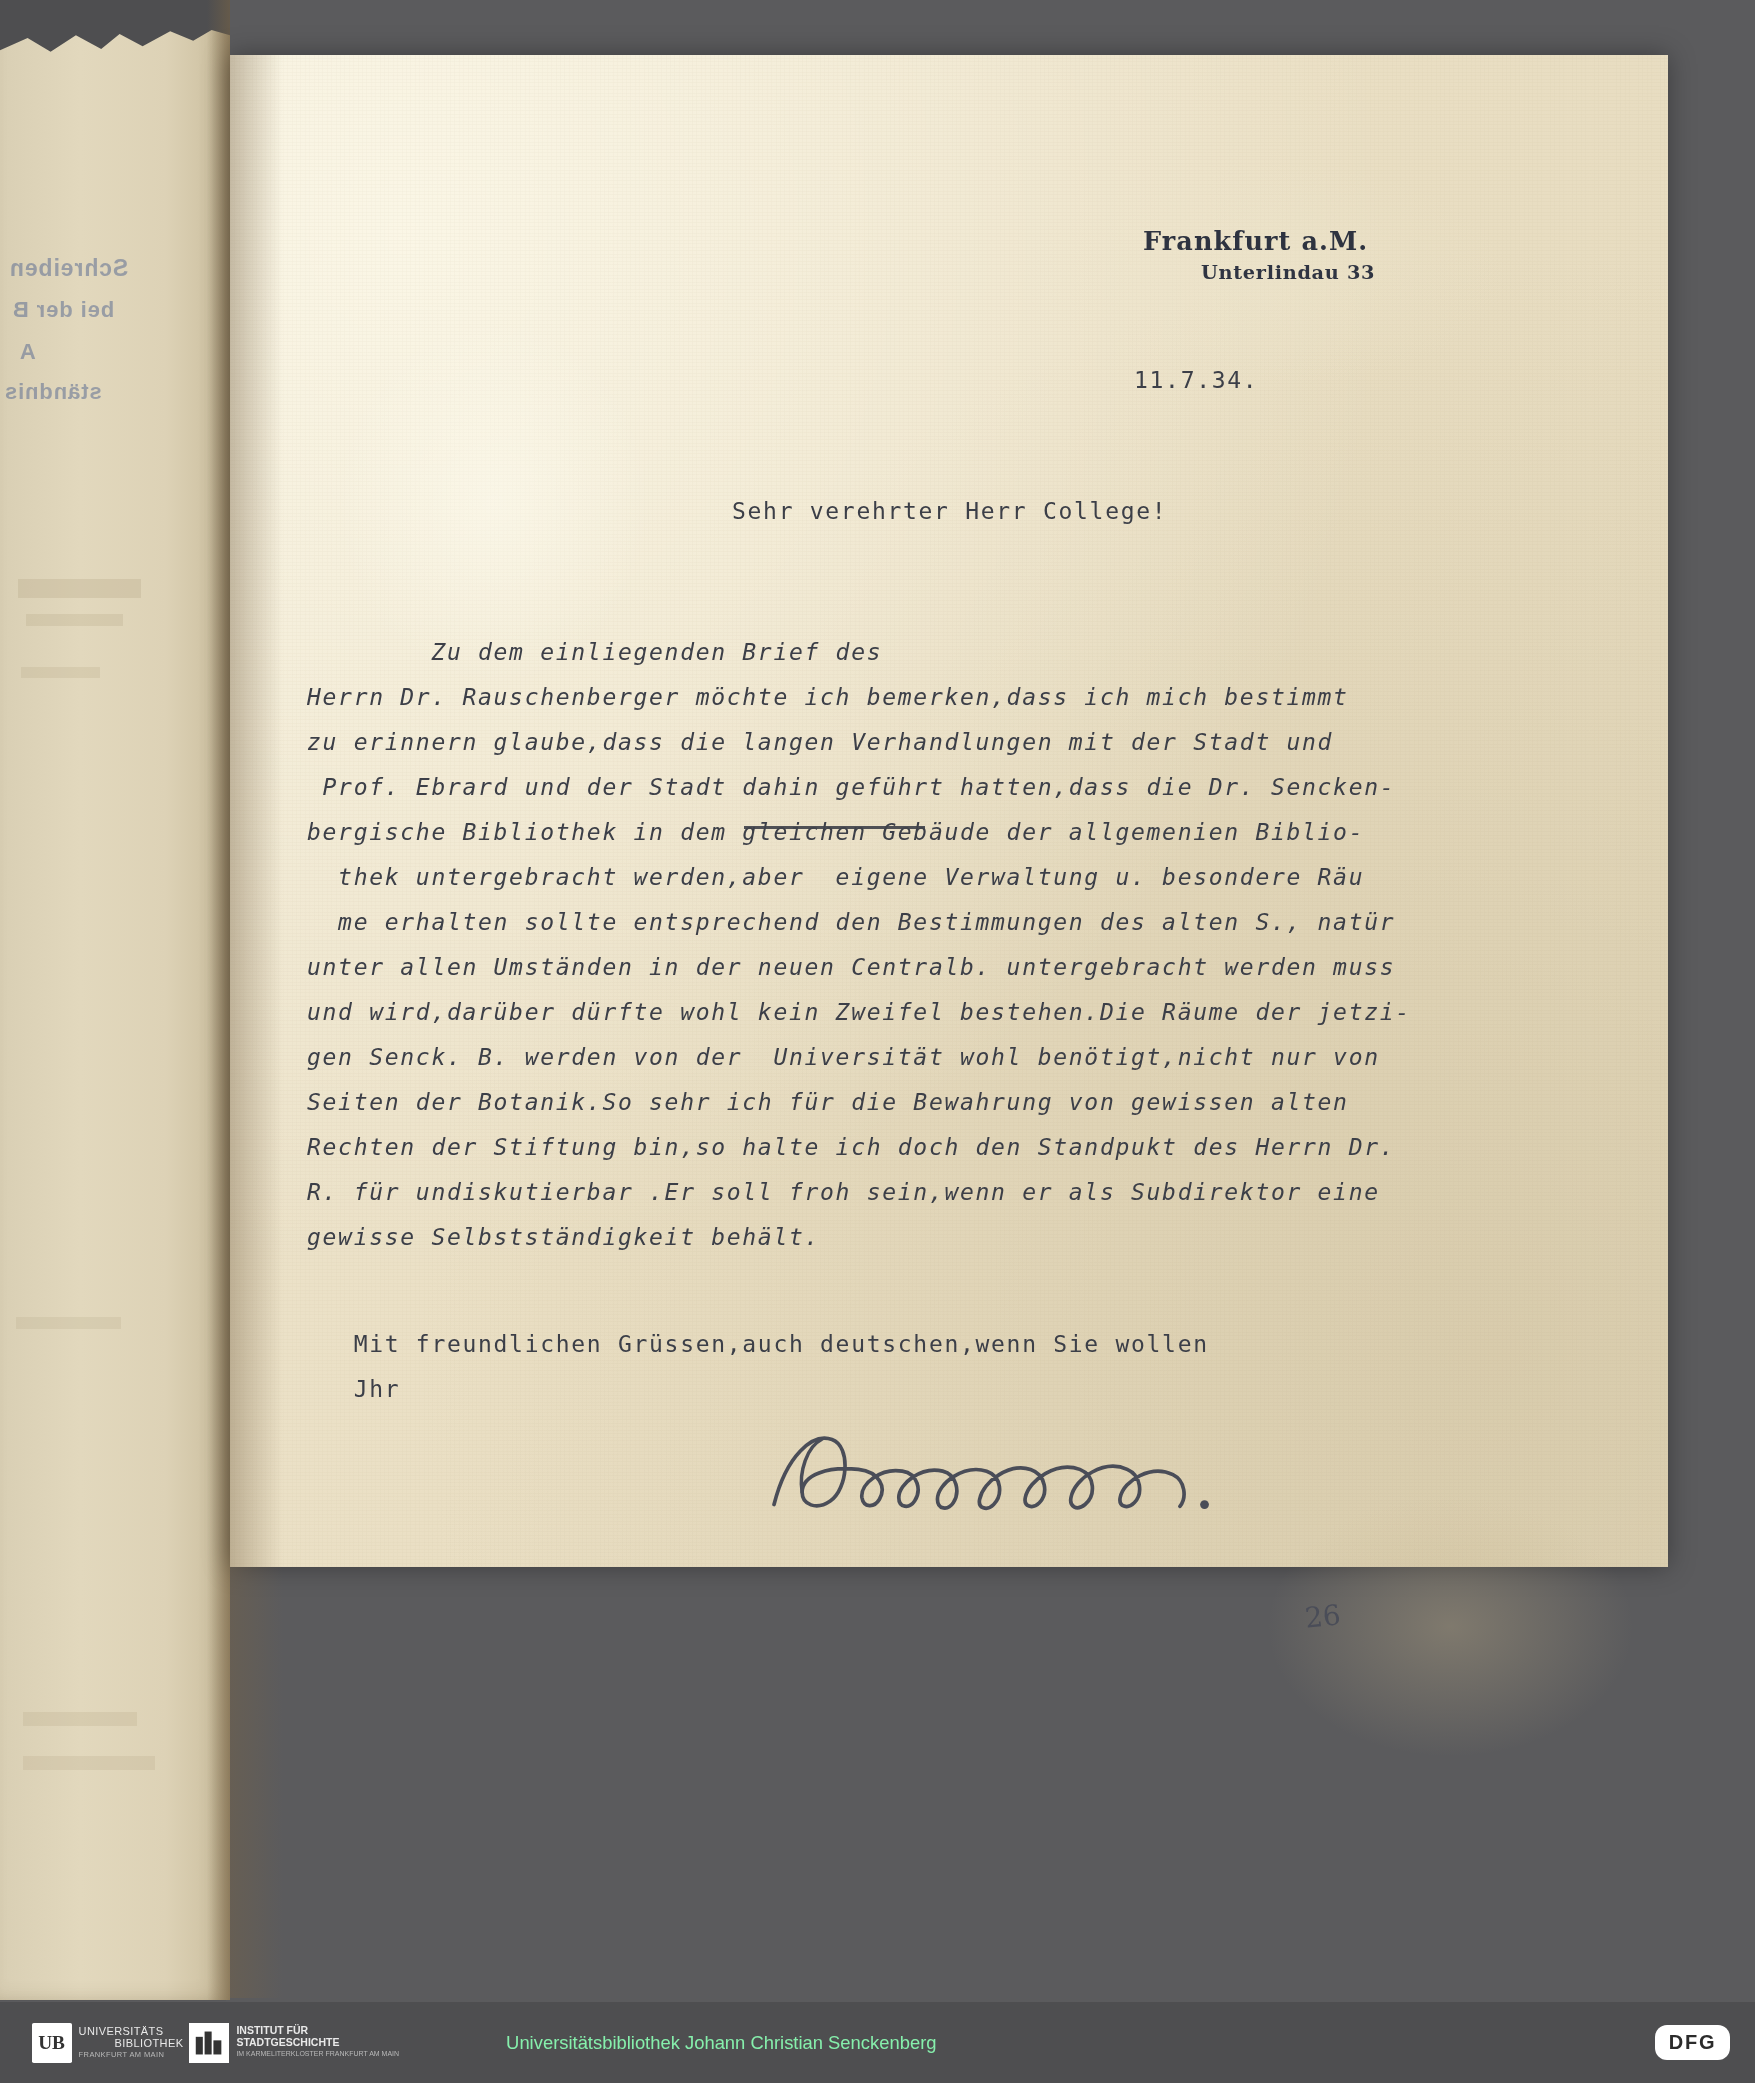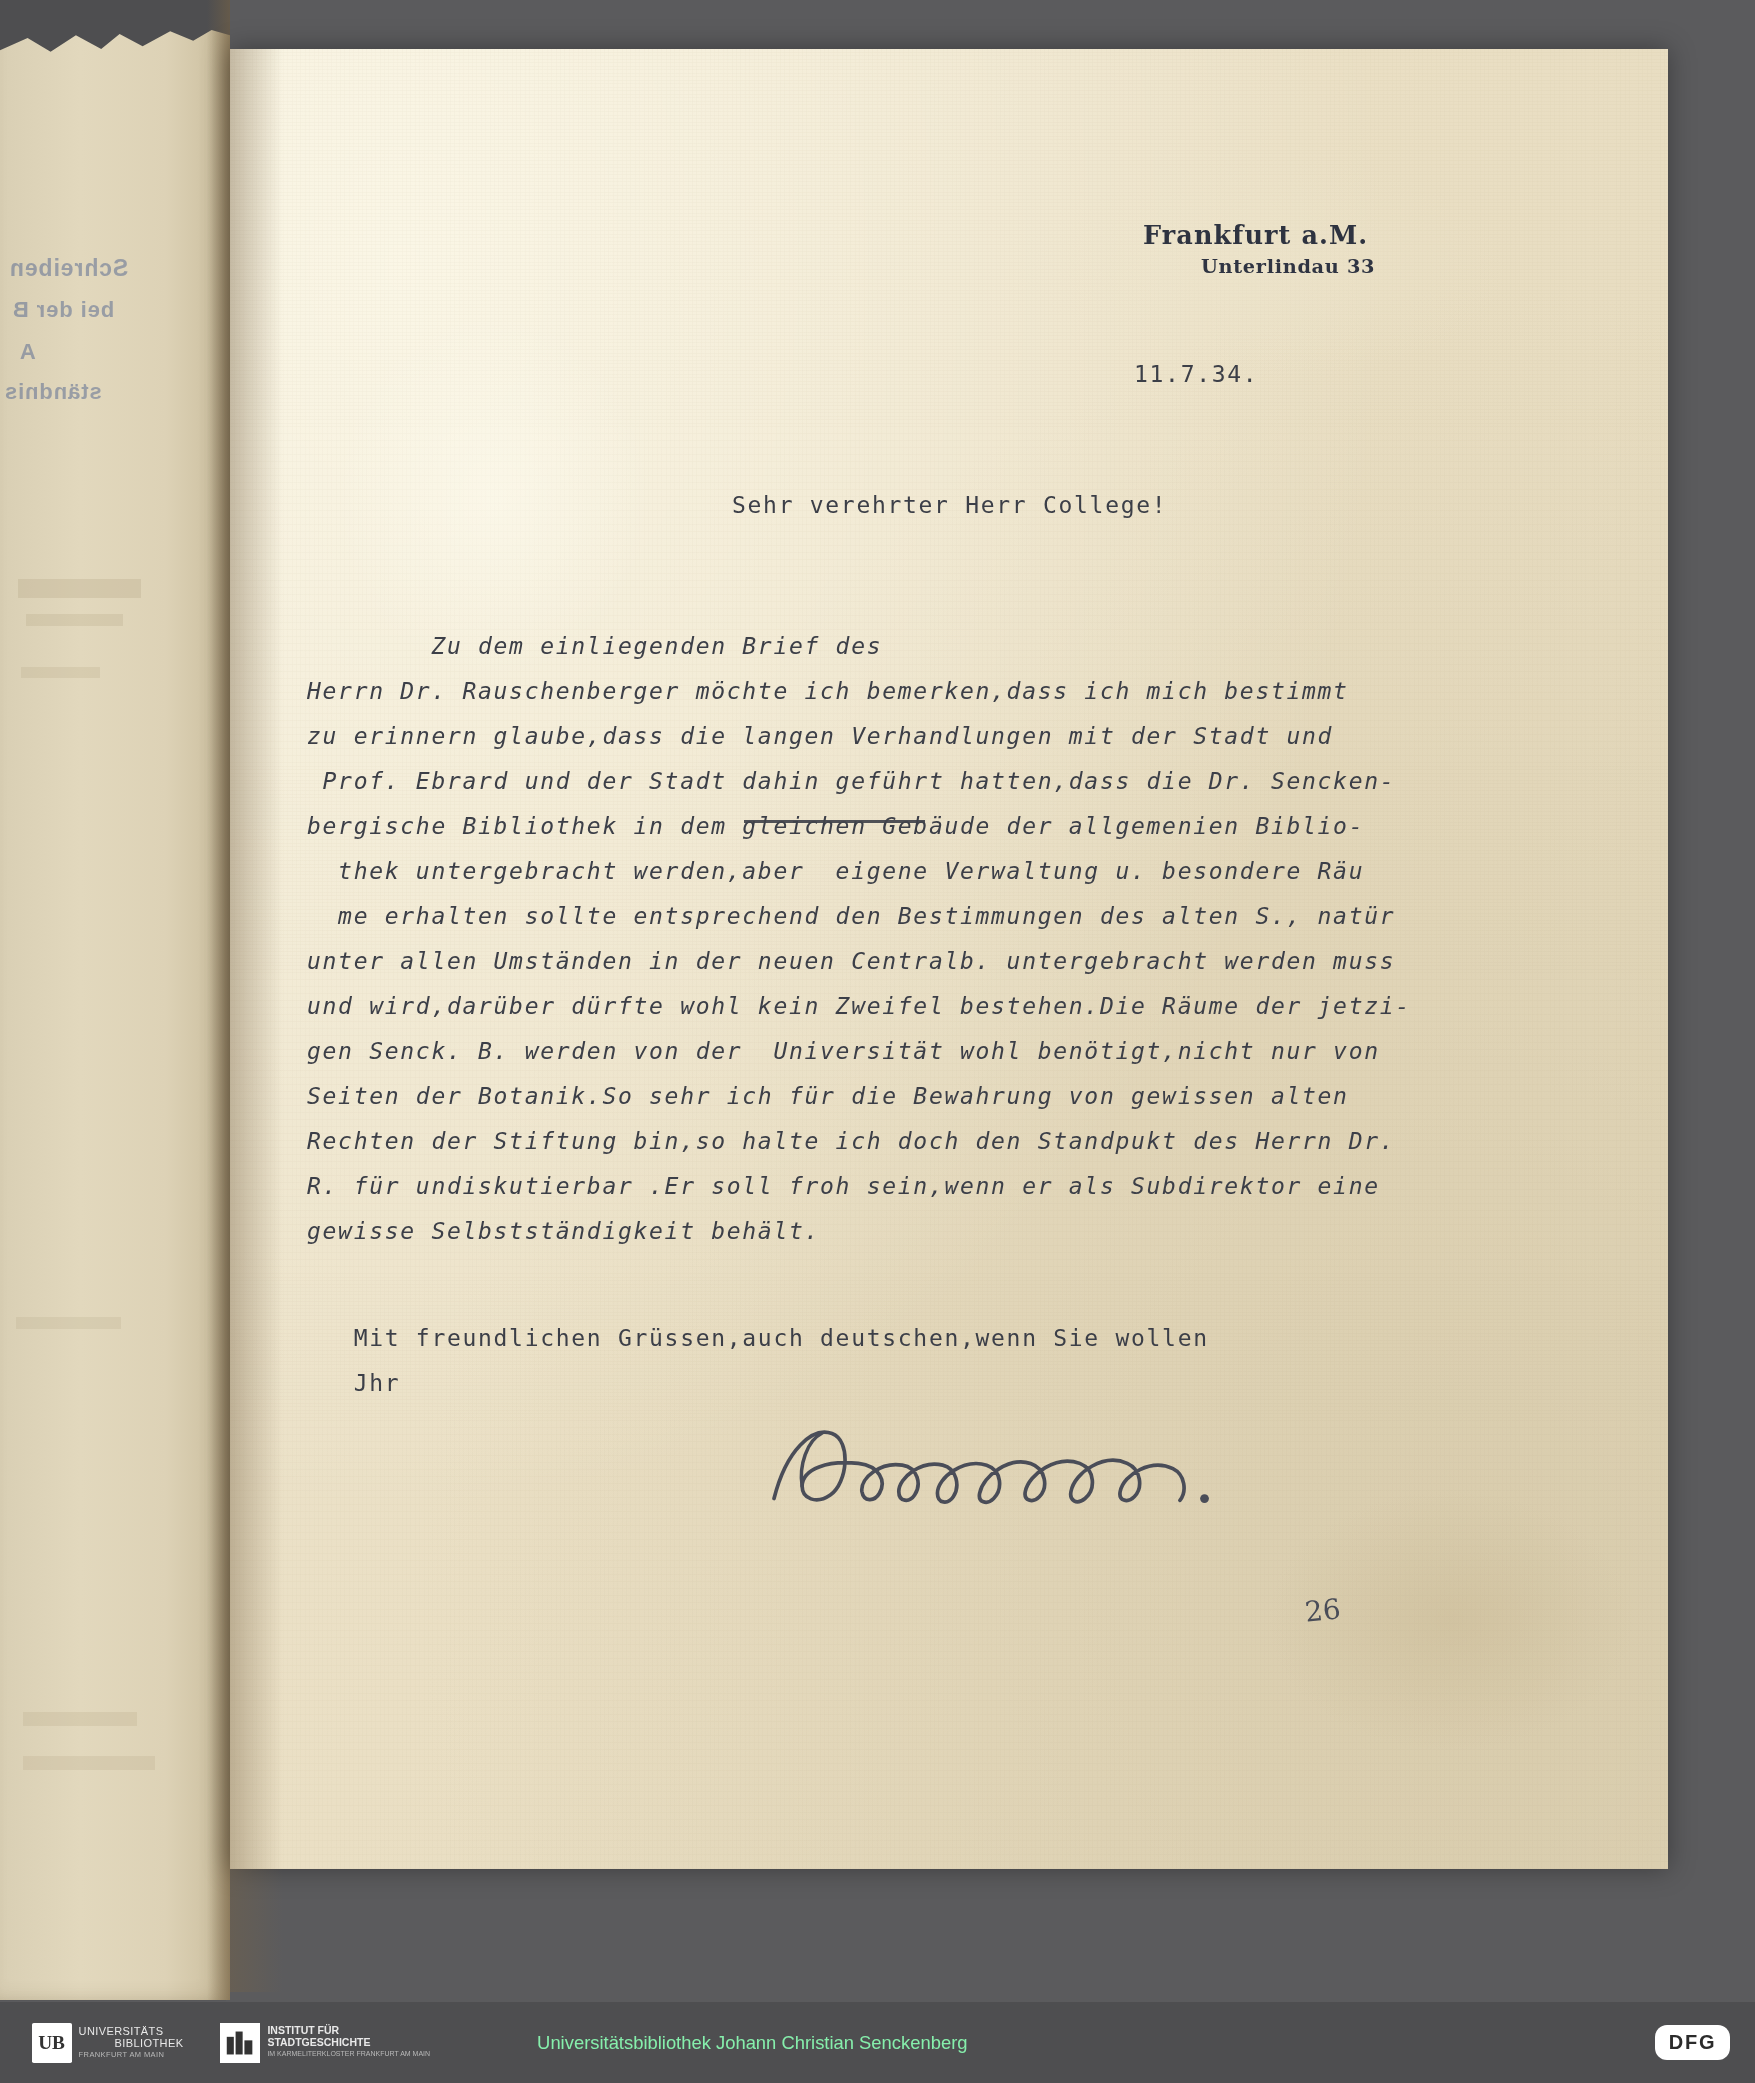--- a/index.html
+++ b/index.html
@@ -68,23 +68,23 @@
     opacity: 0.55;
     letter-spacing: 0.9px;
     white-space: nowrap;
   }
   .showthrough.grey { color: #8a8577; font-weight: normal; opacity: 0.5; }
 
   
   #letter-page {
     position: absolute;
     left: 230px;
-    top: 49px;
+    top: 55px;
     width: 1438px;
-    height: 1820px;
+    height: 1512px;
     background: #ece3cb;
     background-image:
       radial-gradient(ellipse at 12% 12%, rgba(255,252,238,0.75) 0%, rgba(255,252,238,0) 55%),
       radial-gradient(ellipse at 88% 86%, rgba(206,192,158,0.55) 0%, rgba(206,192,158,0) 60%),
       linear-gradient(120deg, #efe7d1 0%, #eadfc4 45%, #e3d8bb 100%);
     box-shadow: 0 0 24.6px rgba(0,0,0,0.35);
   }
   #page-shadow-left {
     position: absolute;
     left: 0; top: 0;
@@ -220,21 +220,21 @@
     width: 1756px;
     height: 81px;
     background: #4e4e50;
     display: flex;
     align-items: center;
   }
   #footer-logos {
     display: flex;
     align-items: flex-start;
     margin-left: 24.6px;
-    gap: 37px;
+    gap: 6px;
     padding-left: 7px;
   }
   .logo-box {
     display: flex;
     align-items: center;
     gap: 7px;
     background: transparent;
   }
   .ub-mark {
     width: 40px; height: 40px;

